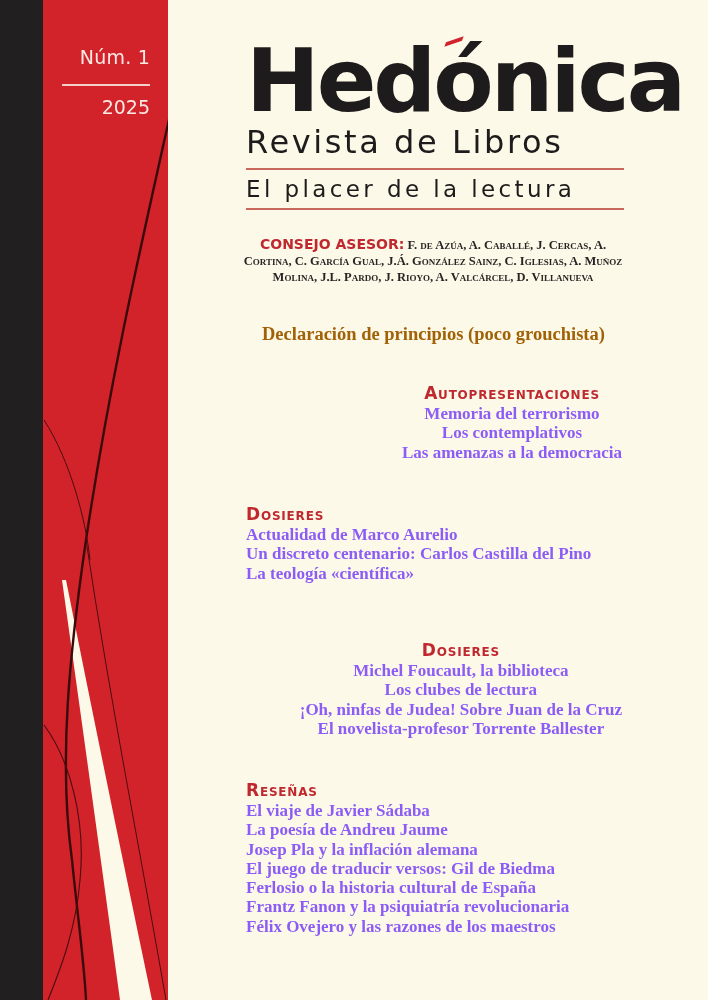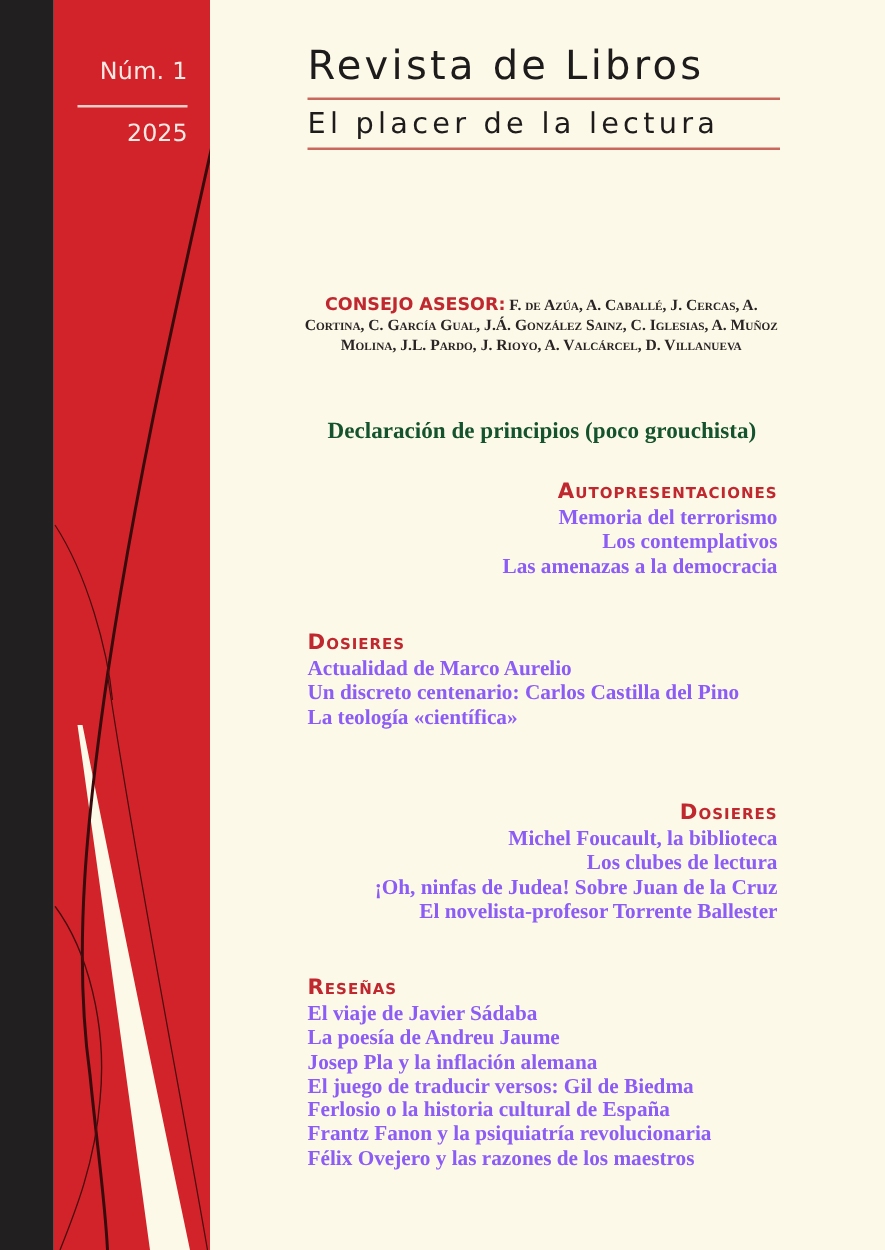--- a/index.html
+++ b/index.html
@@ -45,31 +45,31 @@
   }
 
   .board {
     position: absolute; left: 240px; top: 236px; width: 386px;
     font-size: 12.5px; line-height: 16px; font-weight: bold; text-align: center; color: #2a2424;
   }
   .board-label { font-family: "DejaVu Sans", sans-serif; color: #c0282f; font-size: 14px; }
   .board-names { font-variant: small-caps; }
 
   .lead {
-    position: absolute; left: 262px; top: 335px;
-    font-size: 18.5px; font-weight: bold; color: #14532d; white-space: nowrap;
+    position: absolute; left: 262px; top: 324px;
+    font-size: 18.5px; font-weight: bold; color: #a16207; white-space: nowrap;
   }
 
   .section { position: absolute; }
   .section .heading {
     font-family: "DejaVu Sans", sans-serif; font-weight: bold; font-variant: small-caps;
     color: #c0282f; font-size: 17px; letter-spacing: 0.8px; line-height: 22px;
   }
   .section .item { font-size: 17px; font-weight: bold; line-height: 19.3px; white-space: nowrap; color: #8b5cf6; }
-  .section.right { right: 86px; text-align: right; }
+  .section.right { right: 86px; text-align: center; }
   .section.left { left: 246px; text-align: left; }
   .sec-auto { top: 382px; }
   .sec-dos { top: 503px; }
   .sec-ens { top: 639px; }
   .sec-res { top: 779px; }
 </style>
 </head>
 <body>
 
 <div class="black-strip"></div>
@@ -92,20 +92,24 @@
     <path d="M44 420 C70 460 86 520 90 560" stroke="#4a0d0f" stroke-width="1" fill="none"></path>
     <path d="M44 725 C70 760 86 820 80 880 C76 930 60 970 48 1000" stroke="#4a0d0f" stroke-width="1.1" fill="none"></path>
   </g>
 </svg>
 
 <div class="issue-num">Núm. 1</div>
 <div class="issue-rule"></div>
 <div class="issue-year">2025</div>
 
 <div class="masthead">
+  <div class="title">
+    <span>Hedónica</span>
+    <span class="accent"></span>
+  </div>
   <div class="subtitle">Revista de Libros</div>
   <div class="rule r1"></div>
   <div class="tagline">El placer de la lectura</div>
   <div class="rule"></div>
 </div>
 
 <div class="board">
   <span class="board-label">CONSEJO ASESOR:</span>
   <span class="board-names">F. de Azúa, A. Caballé, J. Cercas, A. Cortina, C. García Gual,  J.Á. González Sainz, C. Iglesias, A. Muñoz Molina, J.L. Pardo, J. Rioyo, A. Valcárcel, D. Villanueva</span>
 </div>

